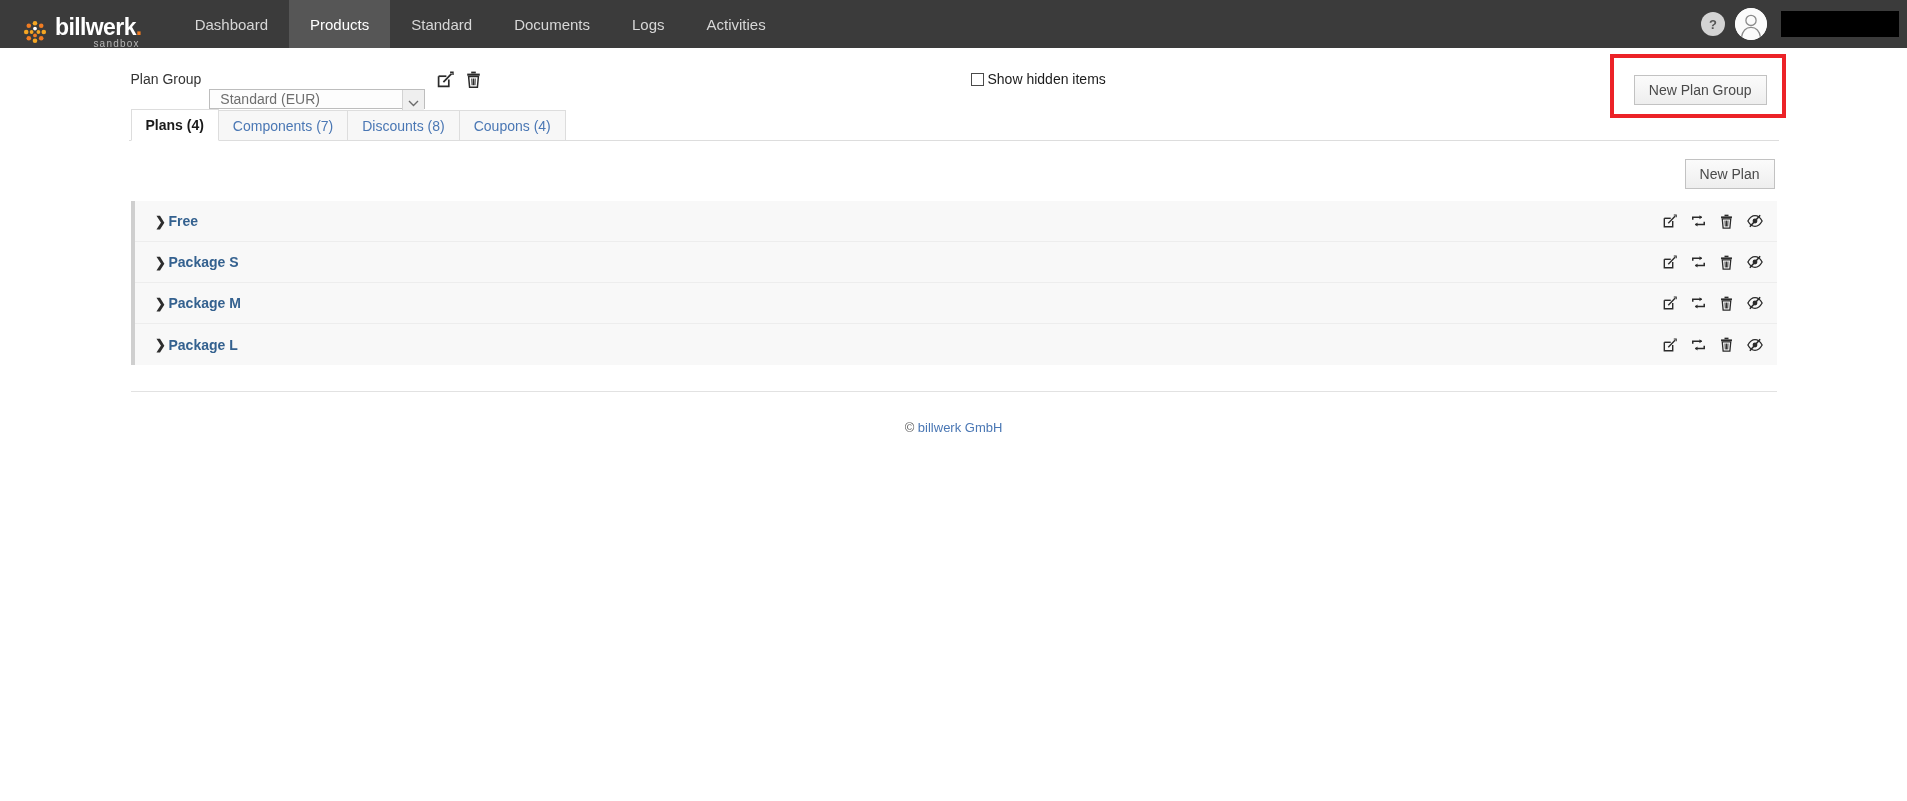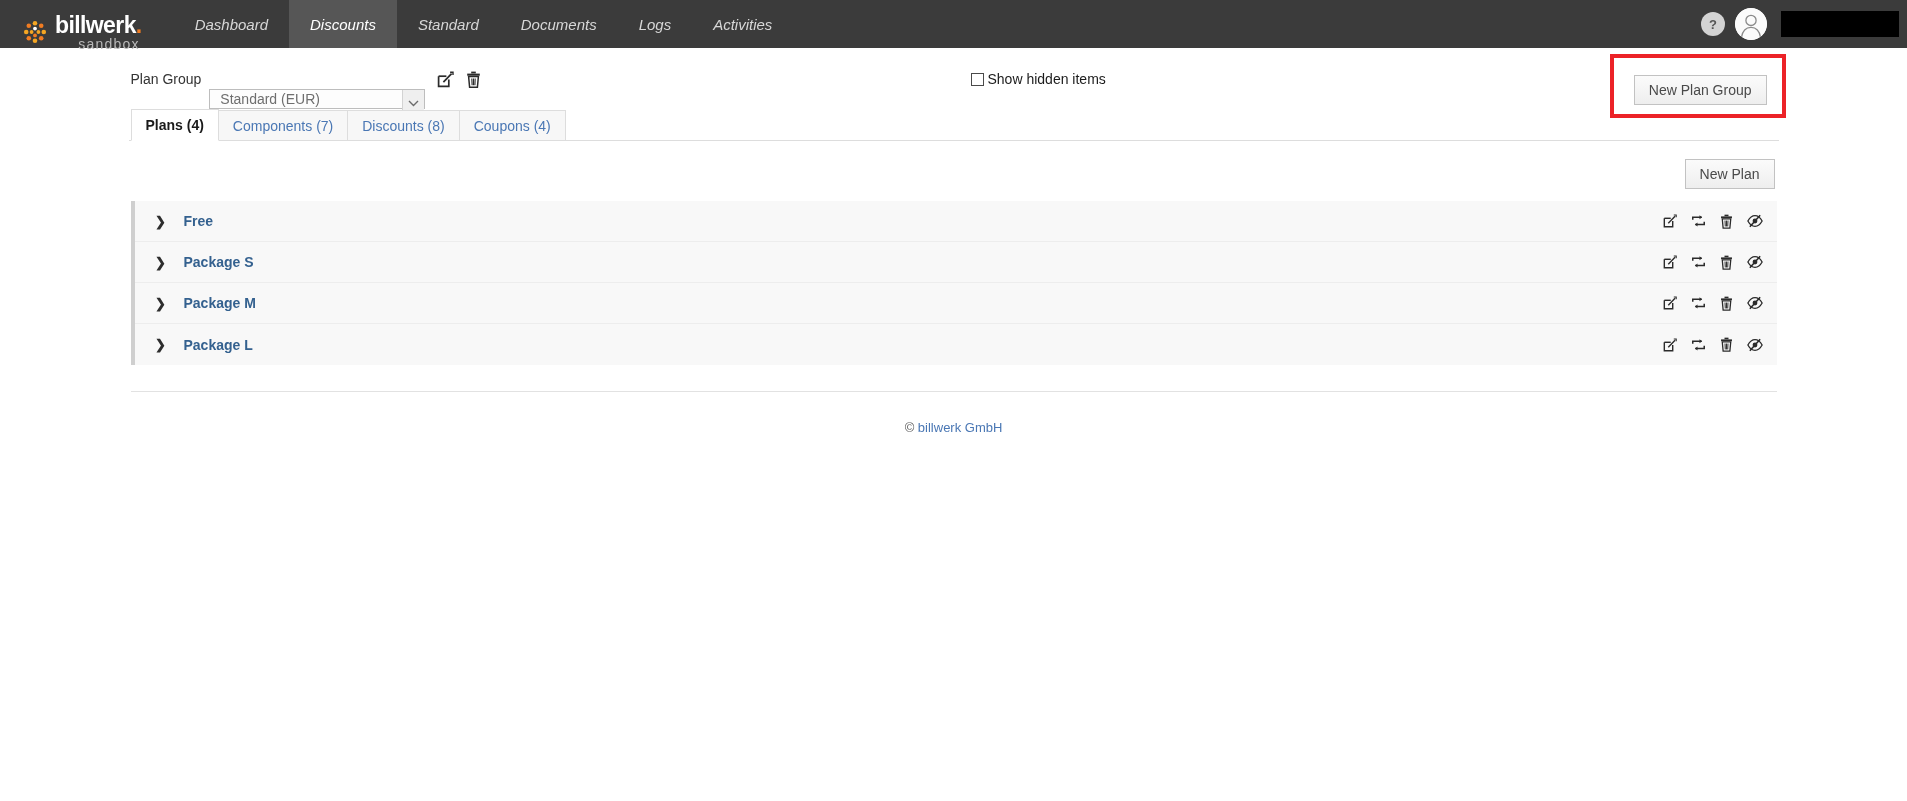--- a/index.html
+++ b/index.html
@@ -34,35 +34,34 @@
   .brand-name {
     color: #ffffff;
     font-size: 23px;
     font-weight: bold;
     letter-spacing: -0.6px;
     line-height: 22px;
   }
   .brand-name .dot { color: #f07c22; }
   .brand-sub {
     color: #b9b9b9;
-    font-size: 14px;
+    font-size: 10px;
     letter-spacing: 1.2px;
     margin-top: 1px;
     margin-right: 2px;
   }
   .nav-items { display: flex; align-items: stretch; margin-left: 14px; }
   .nav-item {
     display: flex; align-items: center;
     padding: 8px 21px;
     color: #d7d7d7;
     font-size: 15px;
     text-decoration: none;
     cursor: pointer;
     white-space: nowrap;
-    font-style: italic;
   }
   .nav-item.active { background: #565656; color: #ffffff; }
 
   .nav-right {
     margin-left: auto;
     display: flex;
     align-items: center;
     padding-right: 8px;
     gap: 10px;
   }
@@ -216,21 +215,20 @@
     padding-right: 14px;
   }
   .plan-row:last-child { border-bottom: none; }
   .chev {
     width: 16px; color: #2d2d2d;
     font-size: 13px; font-weight: bold;
     cursor: pointer; flex: 0 0 16px;
     display: flex; align-items: center; justify-content: center;
   }
   .plan-name {
-    margin-left: 15px;
     font-size: 14px;
     font-weight: bold;
     color: #34618f;
     cursor: pointer;
     white-space: nowrap;
   }
   .row-actions {
     margin-left: auto;
     display: flex;
     align-items: center;
@@ -275,21 +273,21 @@
       </svg>
     </span>
     <span class="brand-text">
       <span class="brand-name"><span>billwerk</span><span class="dot">.</span></span>
       <span class="brand-sub">sandbox</span>
     </span>
   </a>
 
   <nav class="nav-items">
     <a class="nav-item">Dashboard</a>
-    <a class="nav-item active">Discounts</a>
+    <a class="nav-item active">Products</a>
     <a class="nav-item">Standard</a>
     <a class="nav-item">Documents</a>
     <a class="nav-item">Logs</a>
     <a class="nav-item">Activities</a>
   </nav>
 
   <div class="nav-right">
     <div class="help-circle">?</div>
     <div class="avatar-circle">
       <svg width="32" height="32" viewBox="0 0 32 32" aria-hidden="true">

